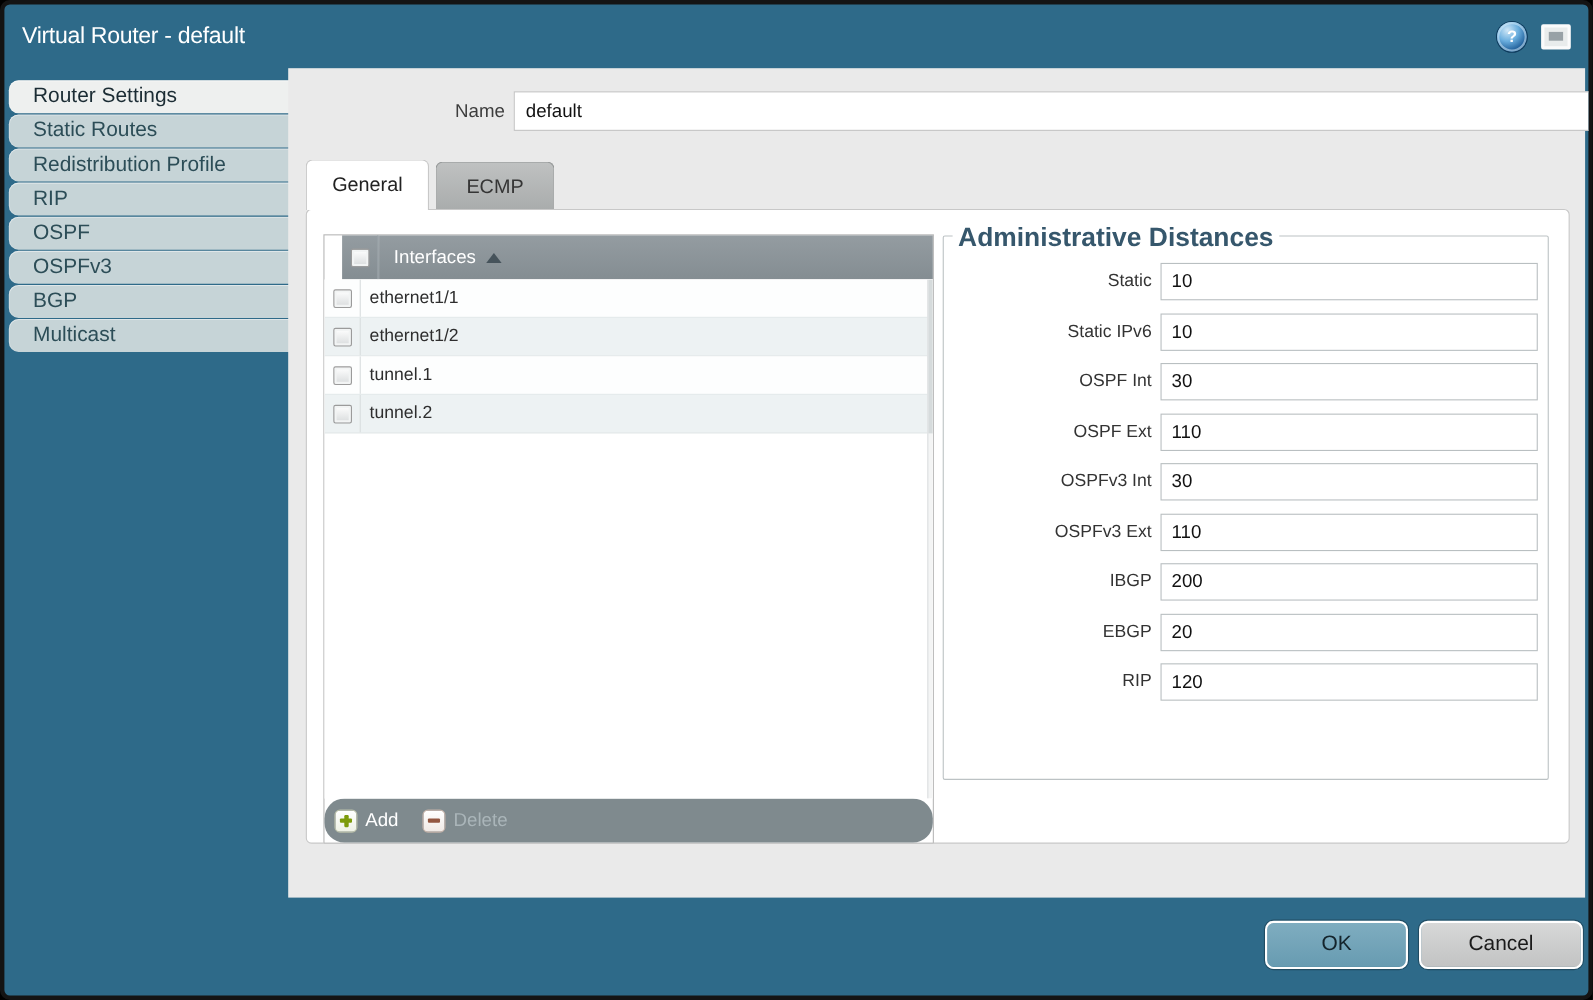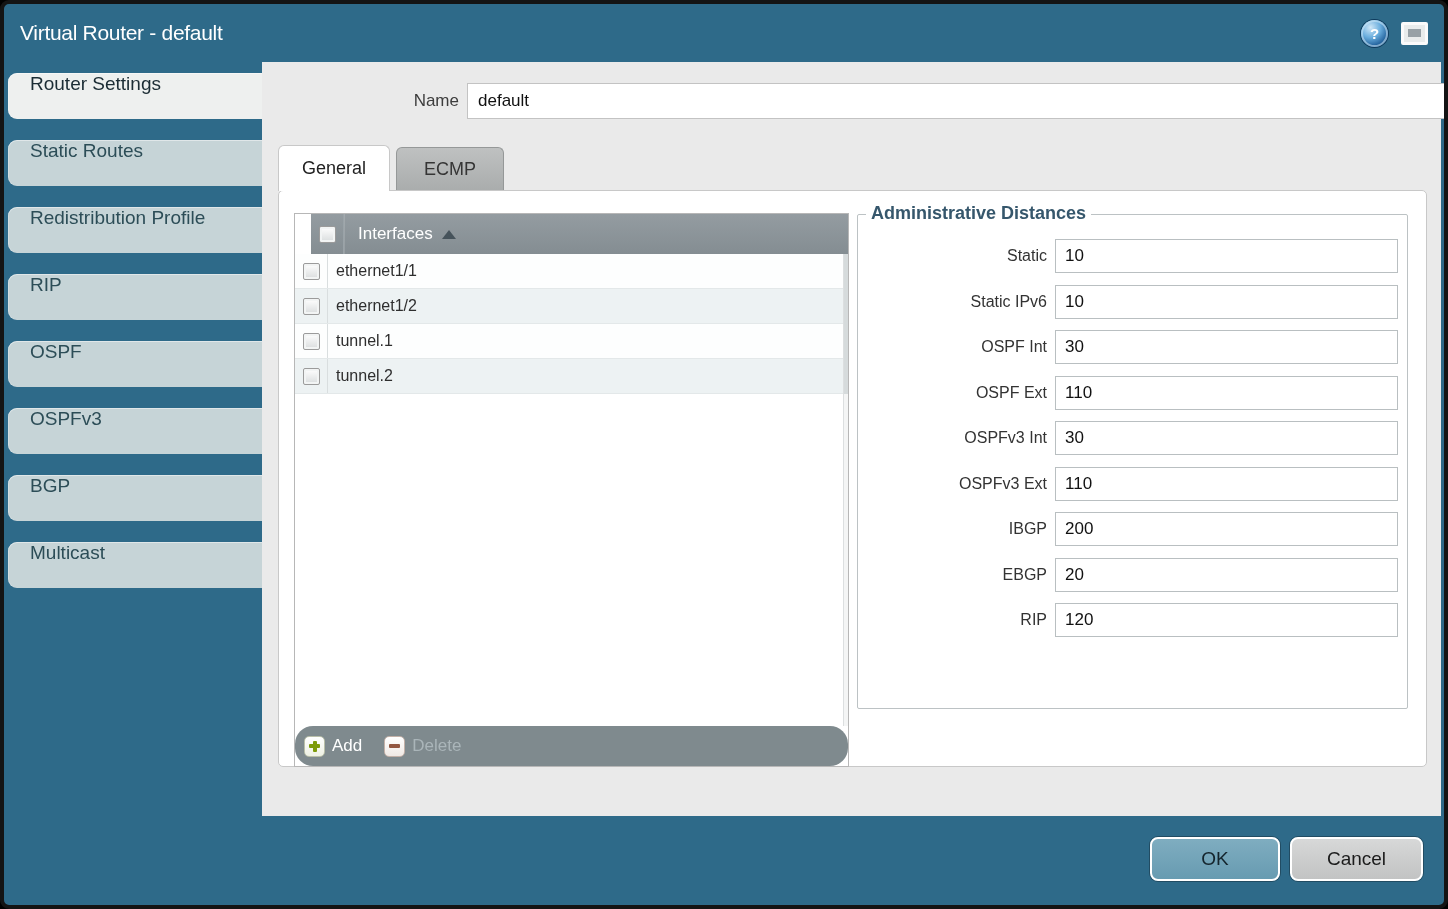--- a/index.html
+++ b/index.html
@@ -19,23 +19,23 @@
     background:radial-gradient(circle at 35% 28%, #cfe7f7 0%, #6aaede 38%, #1f5e99 72%, #143f66 100%);
     box-shadow: inset 0 0 0 2px rgba(210,233,248,.55), 0 0 0 1px #0e3a5c;
     color:#fff; font-weight:bold; font-size:15px; display:flex; align-items:center; justify-content:center;
     cursor:pointer; }
   .window-icon { width:27px; height:23px; border:3px solid #fbfbfb; border-radius:2px;
     background:#e9ecec; margin-left:13px; display:flex; align-items:center; justify-content:center; cursor:pointer; }
   .window-icon .inner { width:13px; height:8px; background:#98a1a6; }
 
   
   .sidebar { position:absolute; left:4px; top:69px; width:255px; }
-  .side-tab { height:46px; margin-bottom:21px; border-radius:9px 0 0 9px;
+  .side-tab { height:30px; margin-bottom:1px; border-radius:9px 0 0 9px;
     background:#c6d4d7; box-shadow: inset 0 1px 0 rgba(255,255,255,.45), inset 1px 0 0 rgba(255,255,255,.25);
-    display:flex; padding-left:22px; cursor:pointer;
+    display:flex; align-items:center; padding-left:22px; cursor:pointer;
     color:#2c4d57; font-size:19px; }
   .side-tab.active { background:#eef0ef; color:#1b2c34; }
 
   
   .panel { position:absolute; left:258px; top:58px; width:1179px; height:754px;
     background:#eaeaea; }
 
   .name-label { position:absolute; left:0; top:29px; width:197px; text-align:right;
     color:#3d3d3d; font-size:17px; }
   .name-input { position:absolute; left:205px; top:21px; width:1160px; height:36px;
@@ -91,34 +91,34 @@
   .icon-chip.minus { border-color:#c3b1a8; background:linear-gradient(#ffffff,#f0e9e5); }
   .icon-chip.minus .h { background:#935741; }
   .tbl-btn .lbl { font-size:17px; }
   .tbl-btn.add .lbl { color:#fff; }
   .tbl-btn.delete .lbl { color:#aab5b9; }
 
   
   .ad-fieldset { position:absolute; left:578px; top:23px; width:551px; height:495px;
     border:1px solid #bcc2c4; border-radius:2px; }
   .ad-legend { position:absolute; left:8px; top:-12px; background:#fff; padding:0 5px;
-    color:#36576c; font-size:18px; font-weight:bold; }
+    color:#36576c; font-size:24px; font-weight:bold; }
   .ad-rows { padding-top:24px; }
   .ad-row { display:flex; align-items:center; margin-bottom:11.5px; }
   .ad-label { width:189px; text-align:right; margin-right:8px; color:#333; font-size:16px; }
   .ad-input { width:343px; height:34px; border:1px solid #b9bfc1; background:#fff;
     font-family:"Liberation Sans",sans-serif; font-size:17px; padding:0 9px; color:#111; }
 
   
   .btn { position:absolute; height:44px; border-radius:8px; border:2px solid #fff;
     box-shadow:0 0 0 1px rgba(0,0,0,.28); display:flex; align-items:center; justify-content:center;
     font-size:19px; cursor:pointer; }
   .btn.ok { left:1146px; top:833px; width:130px;
     background:linear-gradient(#7fadc0,#679bb1); color:#14242c; }
-  .btn.cancel { left:1286px; top:833px; width:133px;
+  .btn.cancel { left:1286px; top:833px; width:149px;
     background:linear-gradient(#d7d8d8,#c2c3c3); color:#1b1b1b; }
 </style>
 </head>
 <body>
 
 <div class="window">
 
   <div class="titlebar">
     <div class="title">Virtual Router - default</div>
     <div class="help-icon">?</div>

